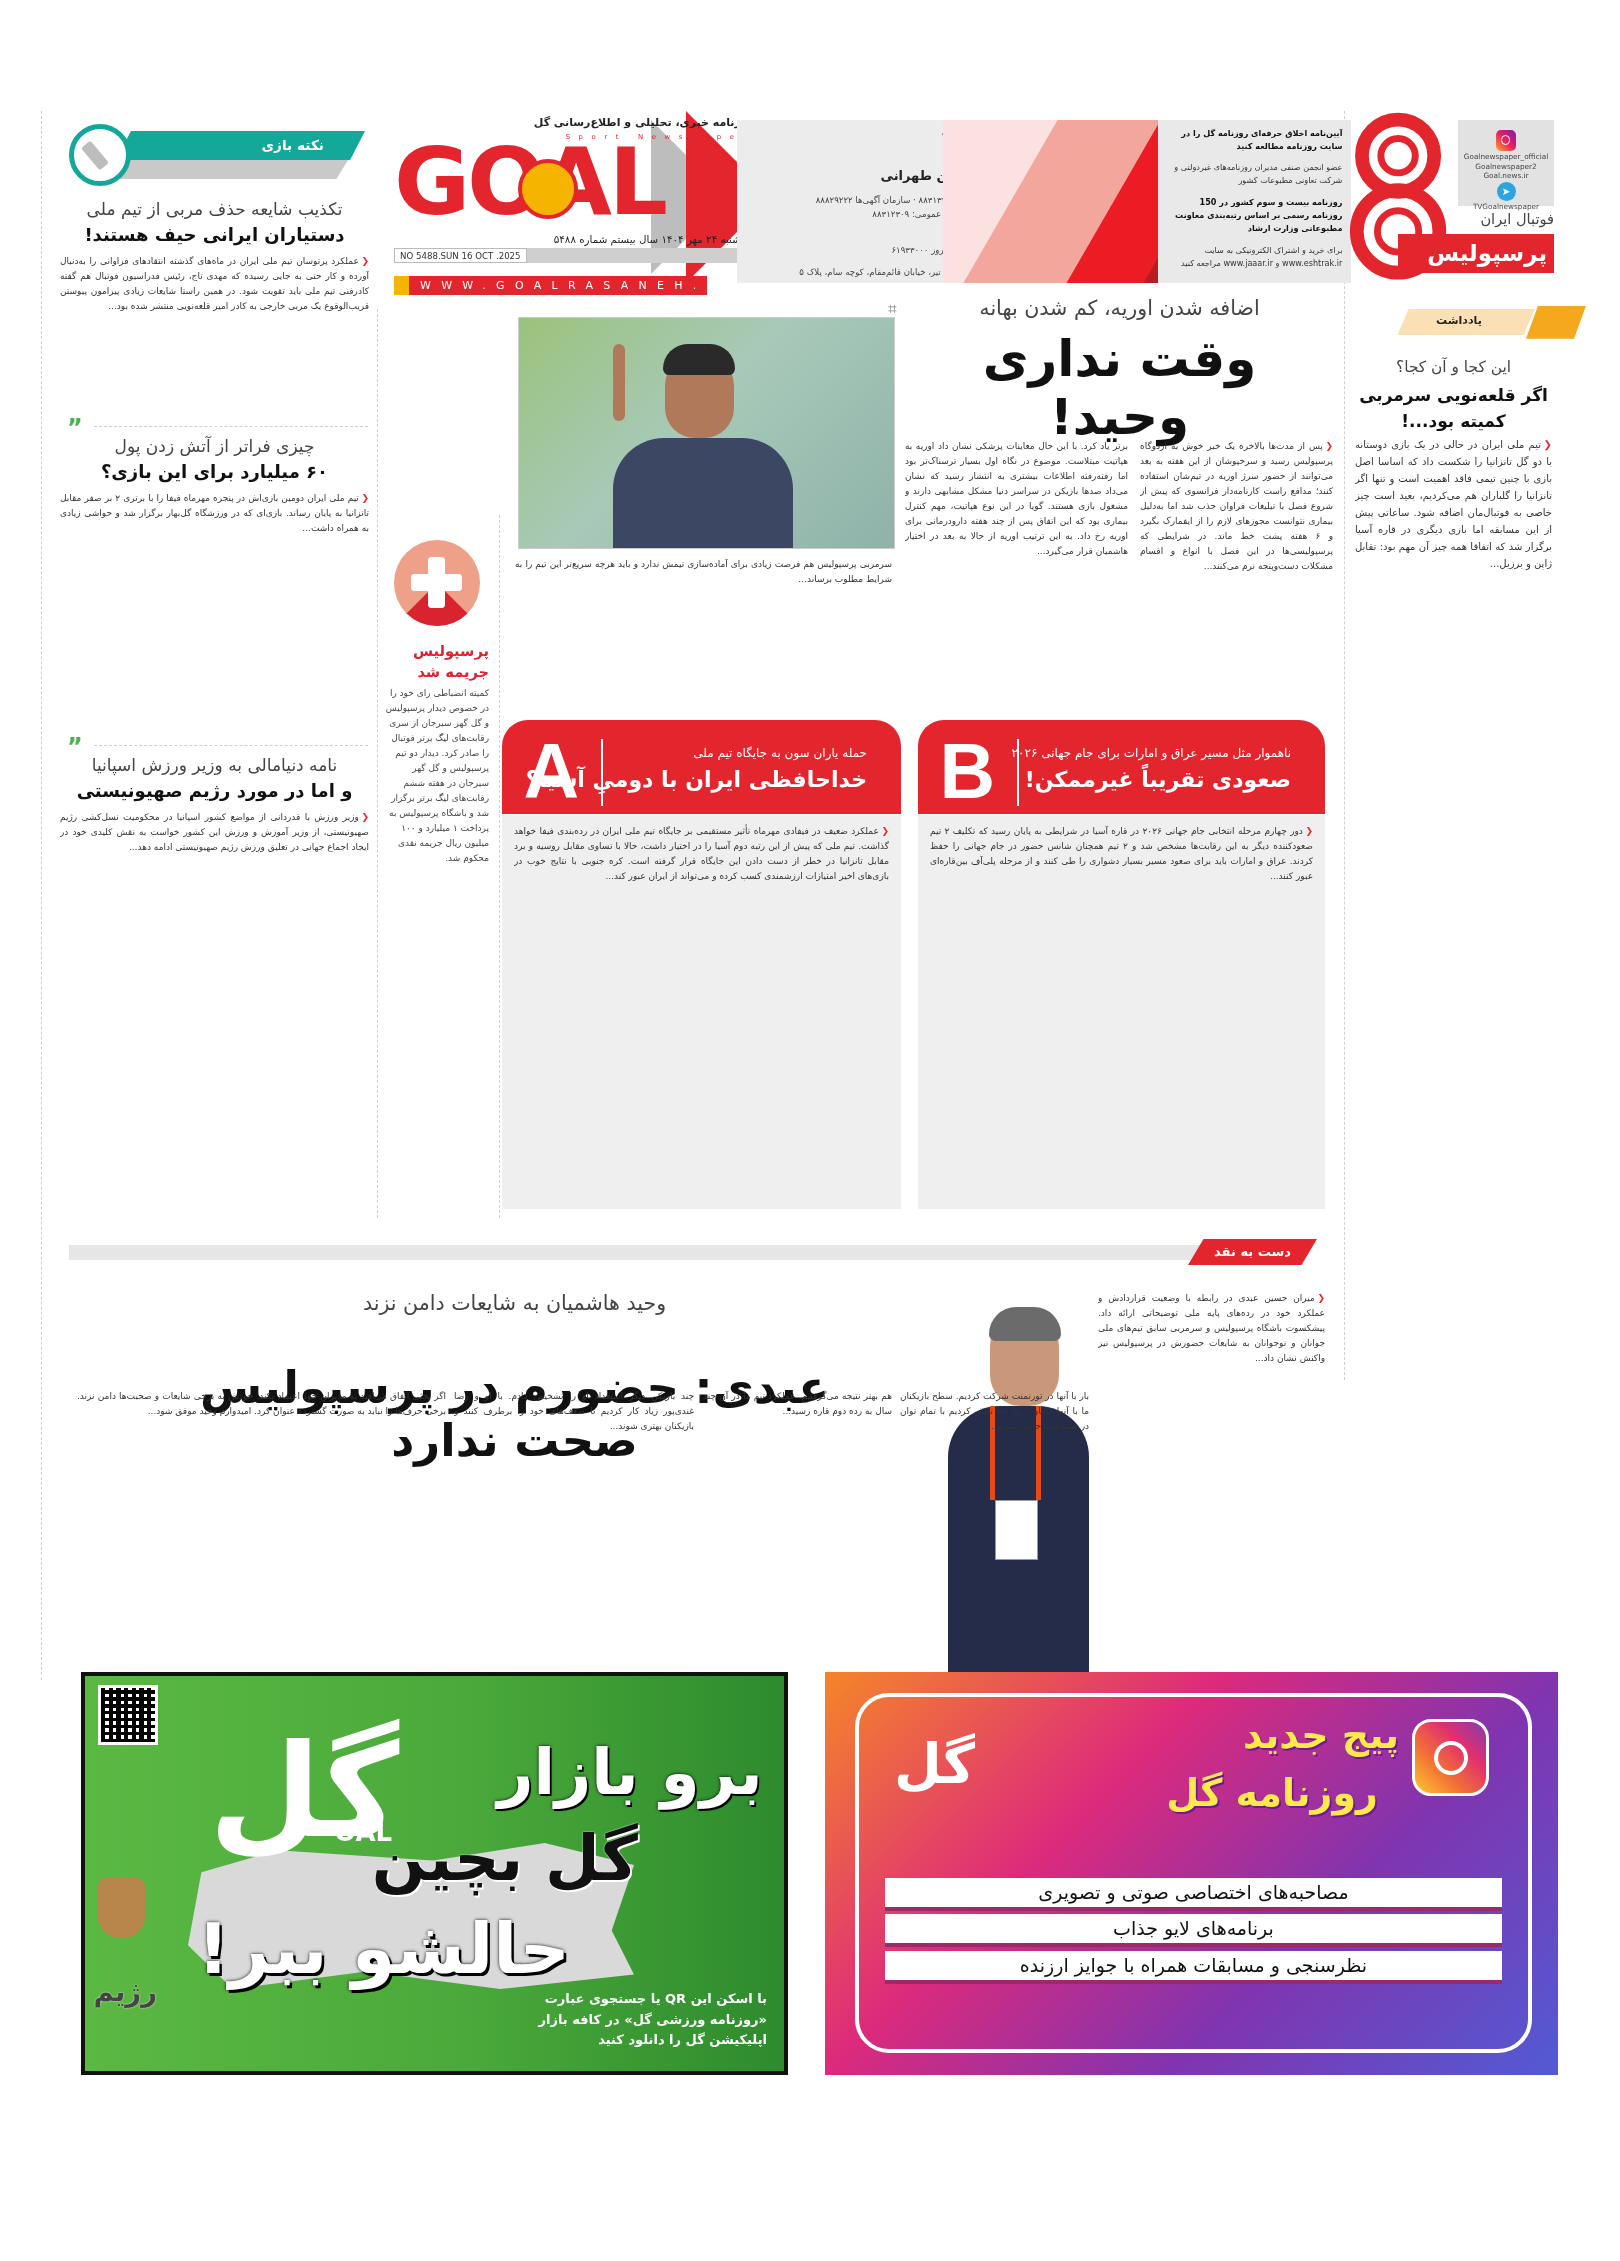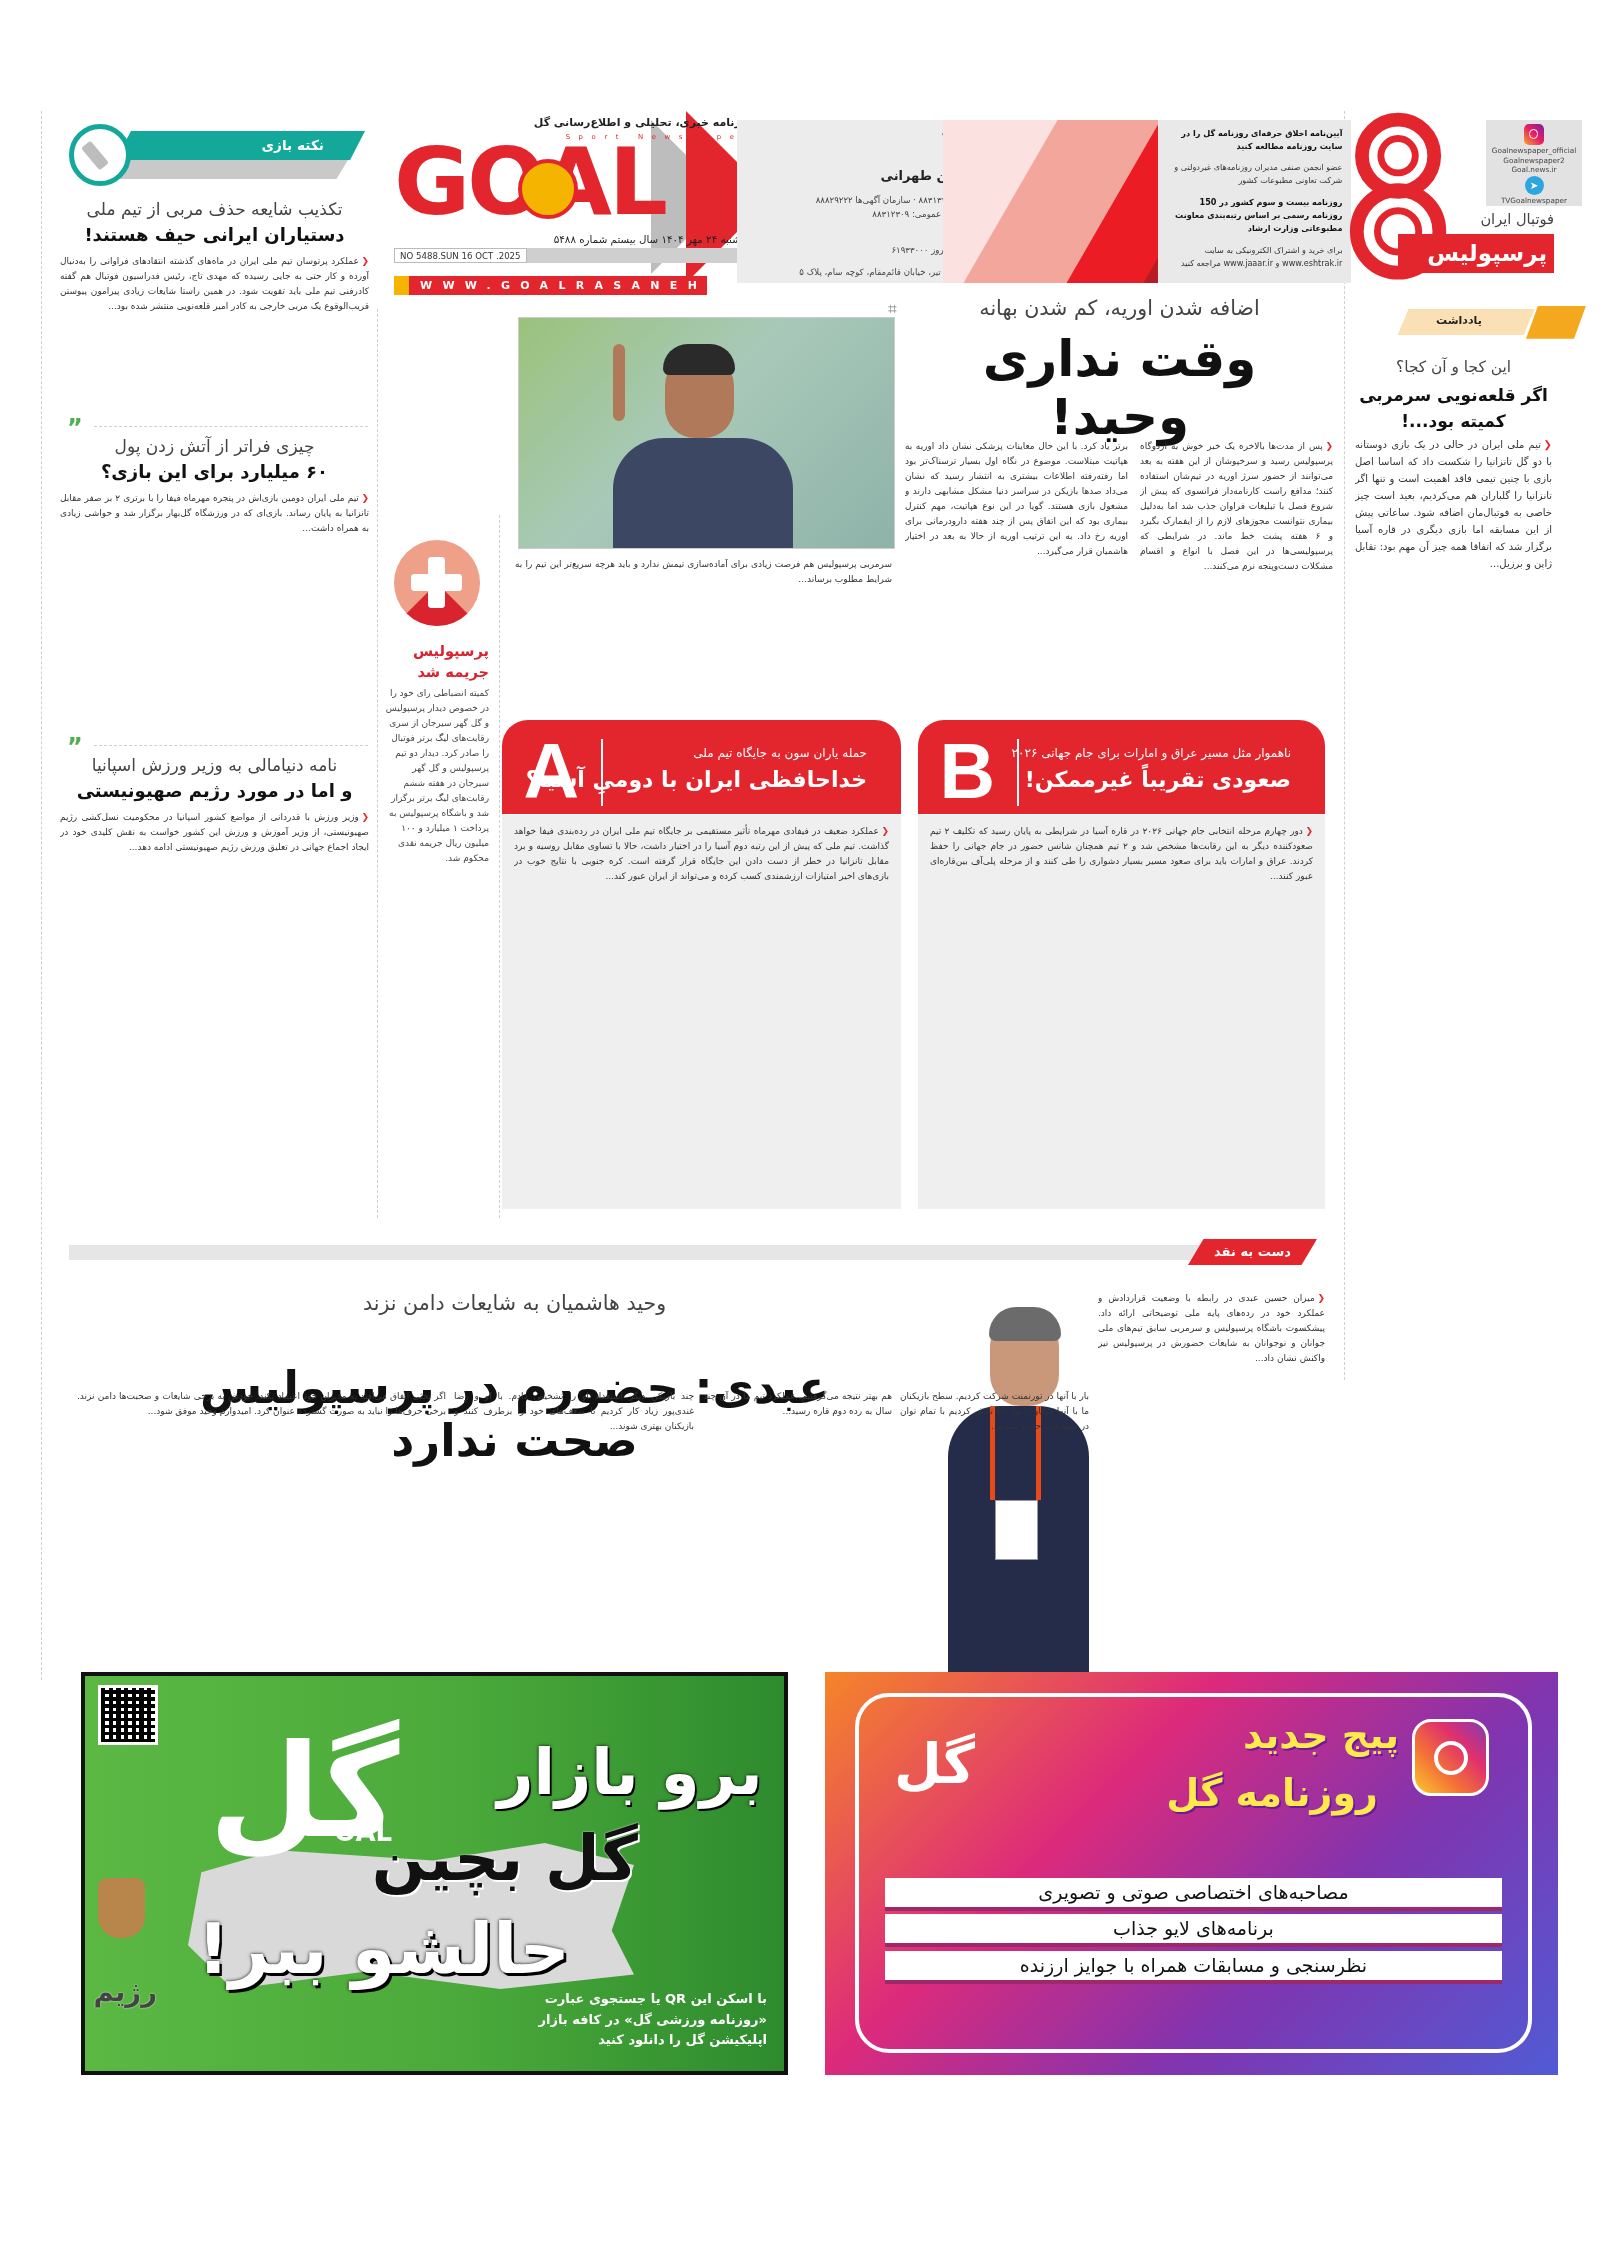--- a/index.html
+++ b/index.html
@@ -15,40 +15,40 @@
 
   
   .mast-logo-area { left: 377px; top: 111px; width: 480px; height: 180px; }
   .logo-word { position: absolute; left: 17px; top: 17px; font-family: "DejaVu Sans", sans-serif; font-weight: bold; font-size: 93px; color: #e3262d; letter-spacing: -3.4px; direction: ltr; }
   .logo-ball { position: absolute; left: 141px; top: 48px; width: 60px; height: 60px; border-radius: 50%; background: #f4b400; border: 4.3px solid #e3262d; }
   .tagline { position: absolute; right: 103px; top: 5.1px; font-size: 11px; font-weight: bold; color: #222; }
   .sport-np { position: absolute; right: 103px; top: 22px; font-size: 6.9px; color: #e3262d; letter-spacing: 8.6px; direction: ltr; }
   .issue-line { position: absolute; right: 103px; top: 122px; font-size: 10.3px; color: #222; }
   .issue-en { position: absolute; left: 17px; top: 137px; font-size: 8.6px; color: #333; direction: ltr; border: 0.9px solid #bbb; padding: 1.7px 5.1px; background: #fff; }
   .gray-bar { position: absolute; left: 150px; top: 137px; width: 232px; height: 15.4px; background: #cfcfcf; }
-  .url-bar { position: absolute; left: 17px; top: 165px; width: 313px; height: 19px; background: #e3262d; color: #fff; font-size: 11px; font-weight: bold; letter-spacing: 10.3px; direction: ltr; padding-left: 26px; line-height: 19px; }
+  .url-bar { position: absolute; left: 17px; top: 165px; width: 313px; height: 19px; background: #e3262d; color: #fff; font-size: 11px; font-weight: normal; letter-spacing: 10.3px; direction: ltr; padding-left: 26px; line-height: 19px; }
   .url-bar::before { content: ""; position: absolute; left: 0; top: 0; width: 15.4px; height: 19px; background: #f4b400; }
   .chev1 { position: absolute; left: 274px; top: 8.6px; width: 0; height: 0; border-top: 77px solid transparent; border-bottom: 77px solid transparent; border-left: 77px solid #bdbdbd; }
   .chev2 { position: absolute; left: 309px; top: 0px; width: 0; height: 0; border-top: 86px solid transparent; border-bottom: 86px solid transparent; border-left: 86px solid #e3262d; }
 
   .mast-info { left: 737px; top: 120px; width: 309px; height: 163px; background: #ececec; }
   .mast-info .row { position: absolute; right: 10.3px; font-size: 8.6px; color: #444; }
   .mast-info .row.b { font-weight: bold; color: #222; font-size: 10.3px; }
   .mast-info .row.big { font-weight: bold; color: #222; font-size: 13px; }
 
   .mast-deco { left: 943px; top: 120px; width: 296px; height: 163px; overflow: hidden; background: #fbe1df; }
   .mast-deco .p1 { position: absolute; left: 60px; top: -17px; width: 103px; height: 223px; background: #f3a79c; transform: skewX(-30deg); }
   .mast-deco .p2 { position: absolute; left: 163px; top: -17px; width: 129px; height: 223px; background: #ec1c24; transform: skewX(-30deg); }
   .mast-deco .p3 { position: absolute; left: 240px; top: -17px; width: 103px; height: 223px; background: #b71c24; transform: skewX(-30deg); }
 
   .mast-ethics { left: 1158px; top: 120px; width: 193px; height: 163px; background: #e9e9e9; padding: 6.9px 8.6px; }
   .mast-ethics p { font-size: 8.1px; color: #333; line-height: 13px; margin-bottom: 8.6px; }
   .mast-ethics p.b { font-weight: bold; color: #111; }
 
-  .social-box { left: 1458px; top: 120px; width: 96px; height: 86px; background: #e2e2e2; text-align: center; padding-top: 4px; margin-left: 28px; }
+  .social-box { left: 1458px; top: 120px; width: 96px; height: 86px; background: #e2e2e2; text-align: center; padding-top: 10px; }
   .social-box .t { font-size: 7.3px; color: #444; line-height: 9.4px; direction: ltr; }
   .ig-icon { width: 20.6px; height: 20.6px; border-radius: 5.1px; margin: 0 auto 1.7px; background: linear-gradient(45deg,#f9a825,#e91e63,#7b1fa2); position: relative; }
   .ig-icon::after { content: ""; position: absolute; left: 5.1px; top: 5.1px; width: 7.7px; height: 7.7px; border: 1.7px solid #fff; border-radius: 50%; }
   .tg-icon { width: 19px; height: 19px; border-radius: 50%; margin: 1.7px auto 0.9px; background: #2ca5e0; color: #fff; font-size: 10.3px; line-height: 19px; }
   .eight { left: 1349px; top: 111px; width: 99px; height: 172px; }
   .fi-label { left: 1449px; top: 210px; width: 105px; font-size: 14.6px; color: #444; text-align: right; }
   .team-bar { left: 1398px; top: 234px; width: 156px; height: 39px; background: #e3262d; color: #fff; font-size: 23px; font-weight: bold; text-align: right; padding-right: 6.9px; line-height: 39px; }
 
   
   .lc { left: 60px; width: 309px; }

